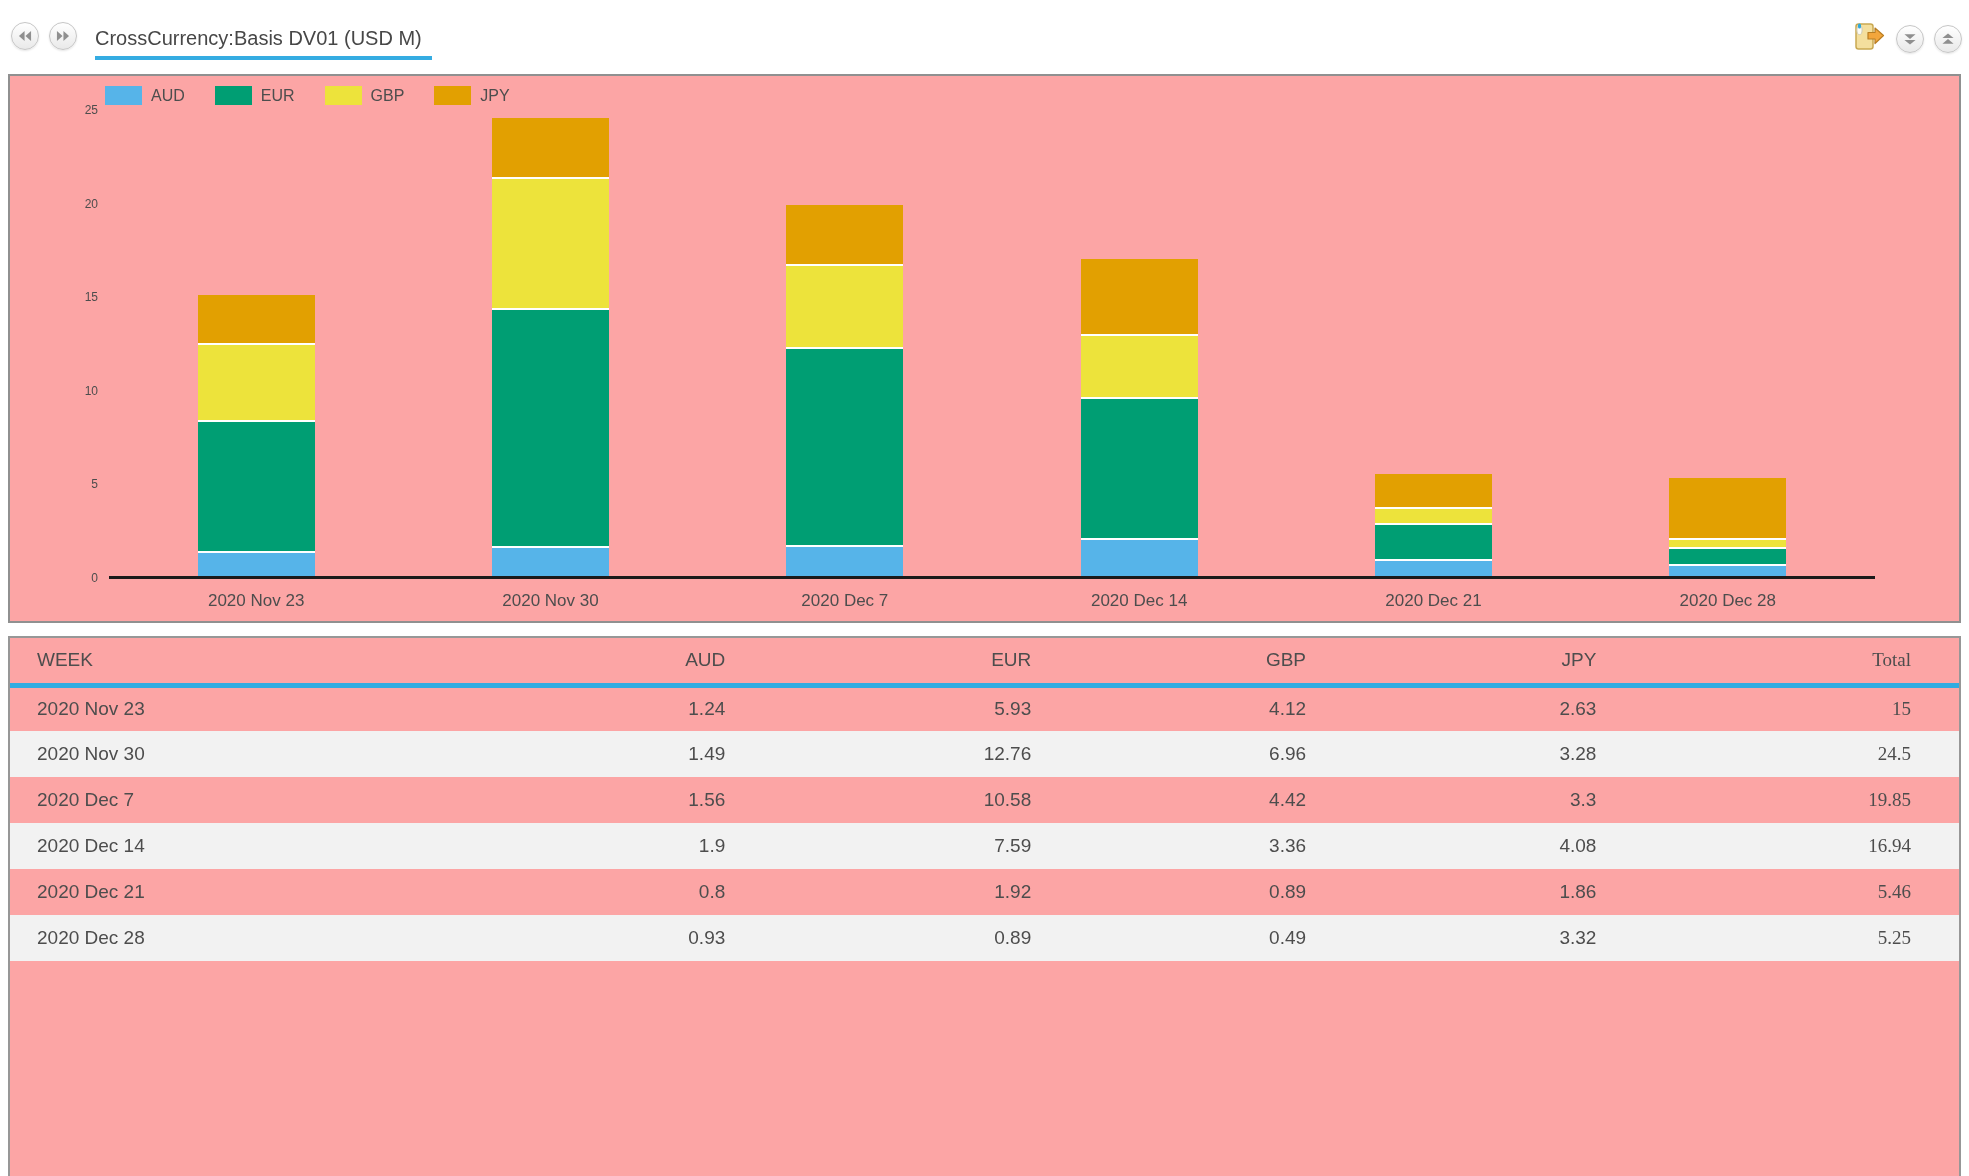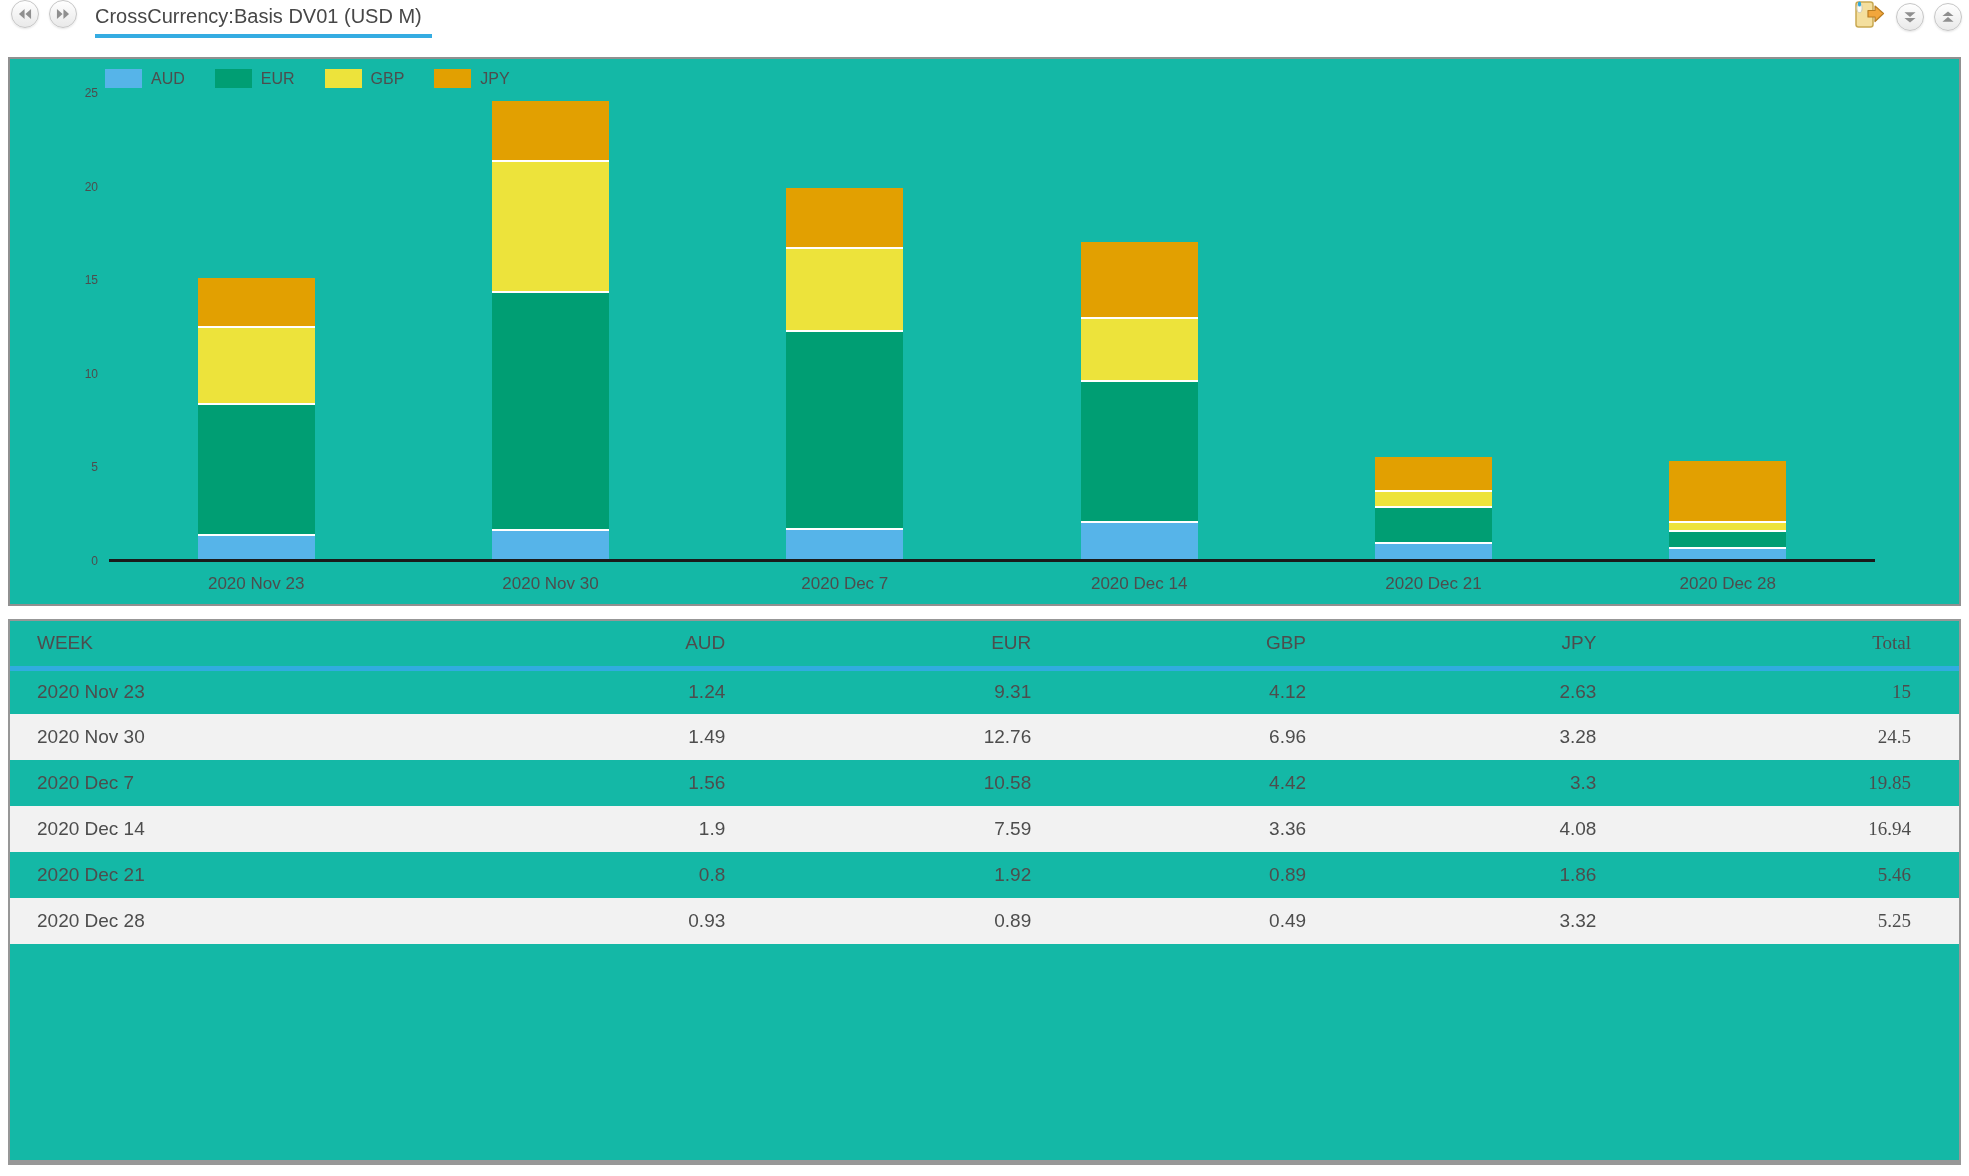--- a/index.html
+++ b/index.html
@@ -4,41 +4,41 @@
 <style>
   * { box-sizing: border-box; }
   html,body { margin:0; padding:0; }
   body {
     width:1969px; height:1176px; overflow:hidden;
     background:#ffffff; color:#4d4d4d;
     font-family:"Liberation Sans", sans-serif;
   }
 
   
-  .toolbar { height:57px; display:flex; align-items:flex-start; padding-top:0; }
+  .toolbar { height:74px; display:flex; align-items:flex-start; padding-top:22px; }
   .nav-group { display:flex; gap:10px; margin-left:11px; }
   .circle-btn {
     width:28px; height:28px; border-radius:50%;
     border:1px solid #c6c6c6; padding:0; cursor:pointer;
     background:linear-gradient(#ffffff,#e9e9e9);
     box-shadow:0 1px 2px rgba(0,0,0,.10);
     display:flex; align-items:center; justify-content:center;
   }
   .circle-btn svg { display:block; }
   .title-wrap { margin-left:18px; margin-top:3px; }
   .page-title {
     display:inline-block; font-size:20px; color:#474747;
     padding:2px 10px 6px 0; border-bottom:4px solid #35ace2;
     white-space:nowrap;
   }
   .right-group { margin-left:auto; display:flex; align-items:center; gap:10px; margin-right:7px; }
   .export-btn { border:none; background:transparent; padding:0; cursor:pointer; }
 
   
-  .panel { margin:0 8px; border:2px solid #909090; background:#14b8a6; position:relative; }
+  .panel { margin:0 8px; border:2px solid #909090; background:#fca5a5; position:relative; }
   .chart-panel { height:549px; }
   .table-panel { margin-top:13px; height:546px; border-bottom-width:5px; border-color:#979797; overflow:hidden; }
 
   
   .legend { position:absolute; top:10px; left:95px; display:flex; gap:30px; align-items:center; }
   .legend-item { display:flex; align-items:center; gap:9px; cursor:pointer; }
   .legend-swatch { width:37px; height:19px; display:inline-block; }
   .legend-label { font-size:16px; color:#4d4d4d; }
 
   .plot { position:absolute; left:99px; right:84px; top:28px; bottom:0; }
@@ -218,21 +218,21 @@
           <th class="ar">EUR</th>
           <th class="ar">GBP</th>
           <th class="ar">JPY</th>
           <th class="ar last-col">Total</th>
         </tr>
       </thead>
     <tbody id="table-body">
         <tr>
           <td class="al">2020 Nov 23</td>
           <td class="ar">1.24</td>
-          <td class="ar">9.31</td>
+          <td class="ar">5.93</td>
           <td class="ar">4.12</td>
           <td class="ar">2.63</td>
           <td class="ar last-col">15</td>
         </tr>
         <tr>
           <td class="al">2020 Nov 30</td>
           <td class="ar">1.49</td>
           <td class="ar">12.76</td>
           <td class="ar">6.96</td>
           <td class="ar">3.28</td>

